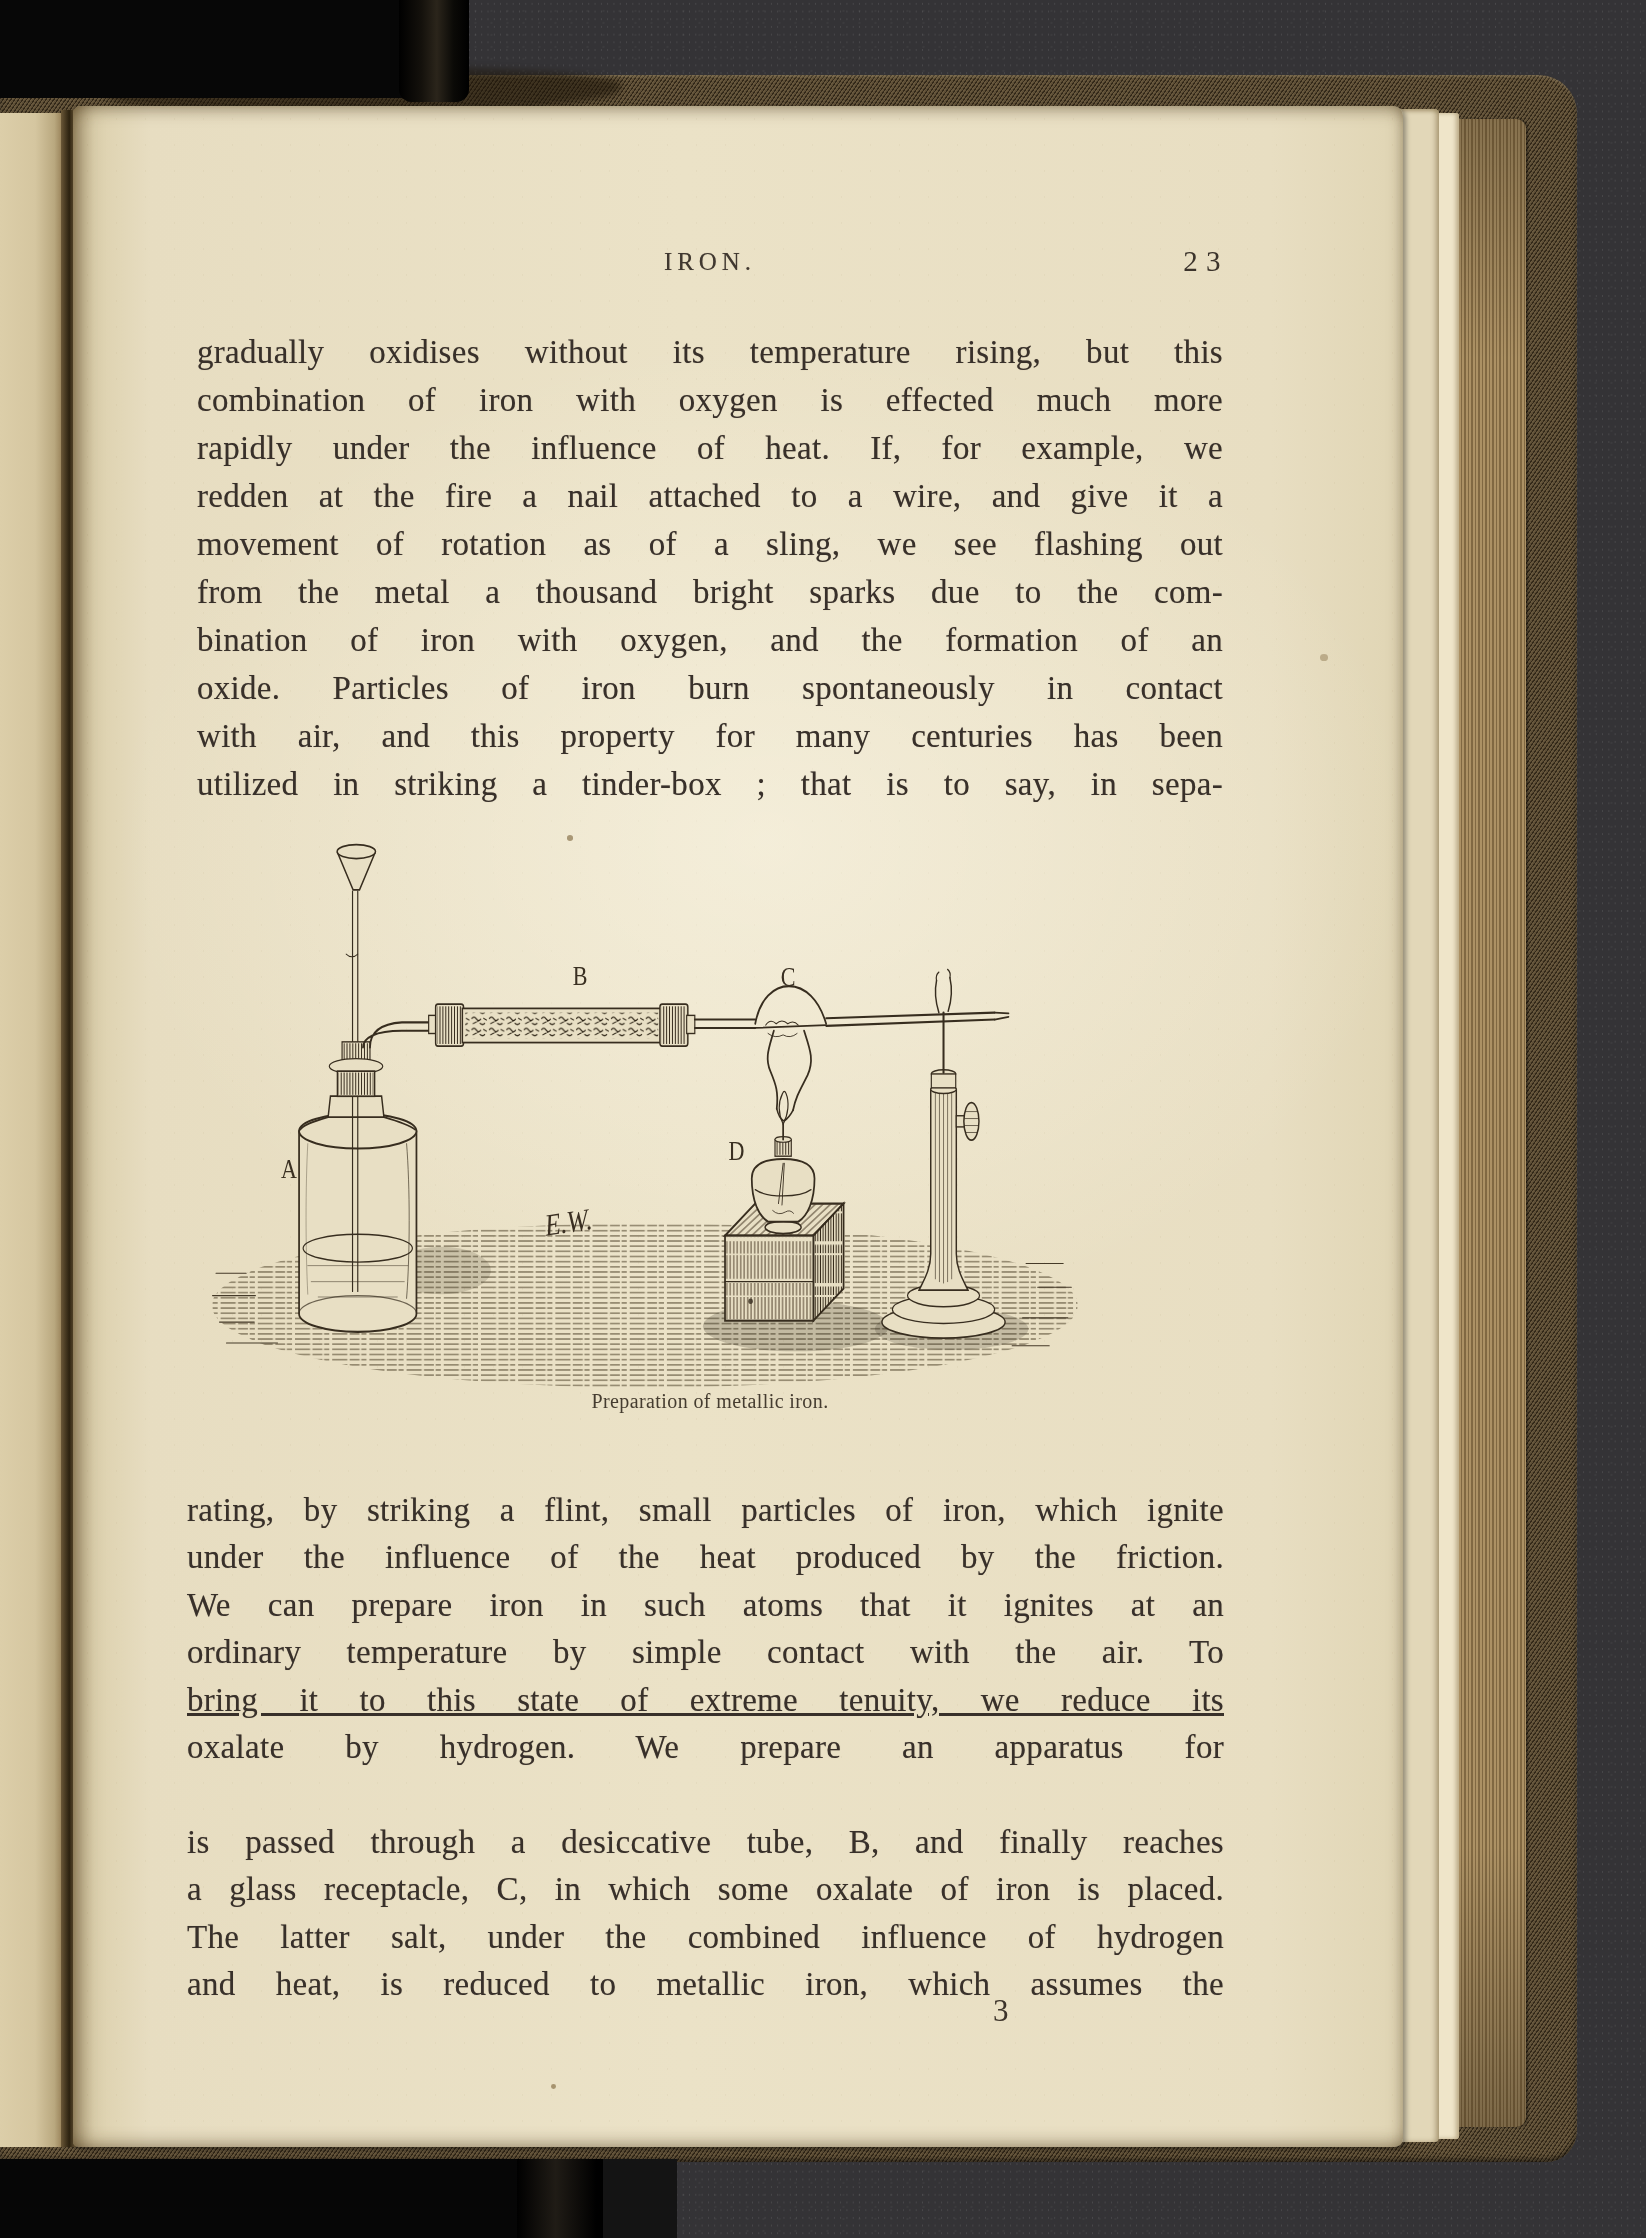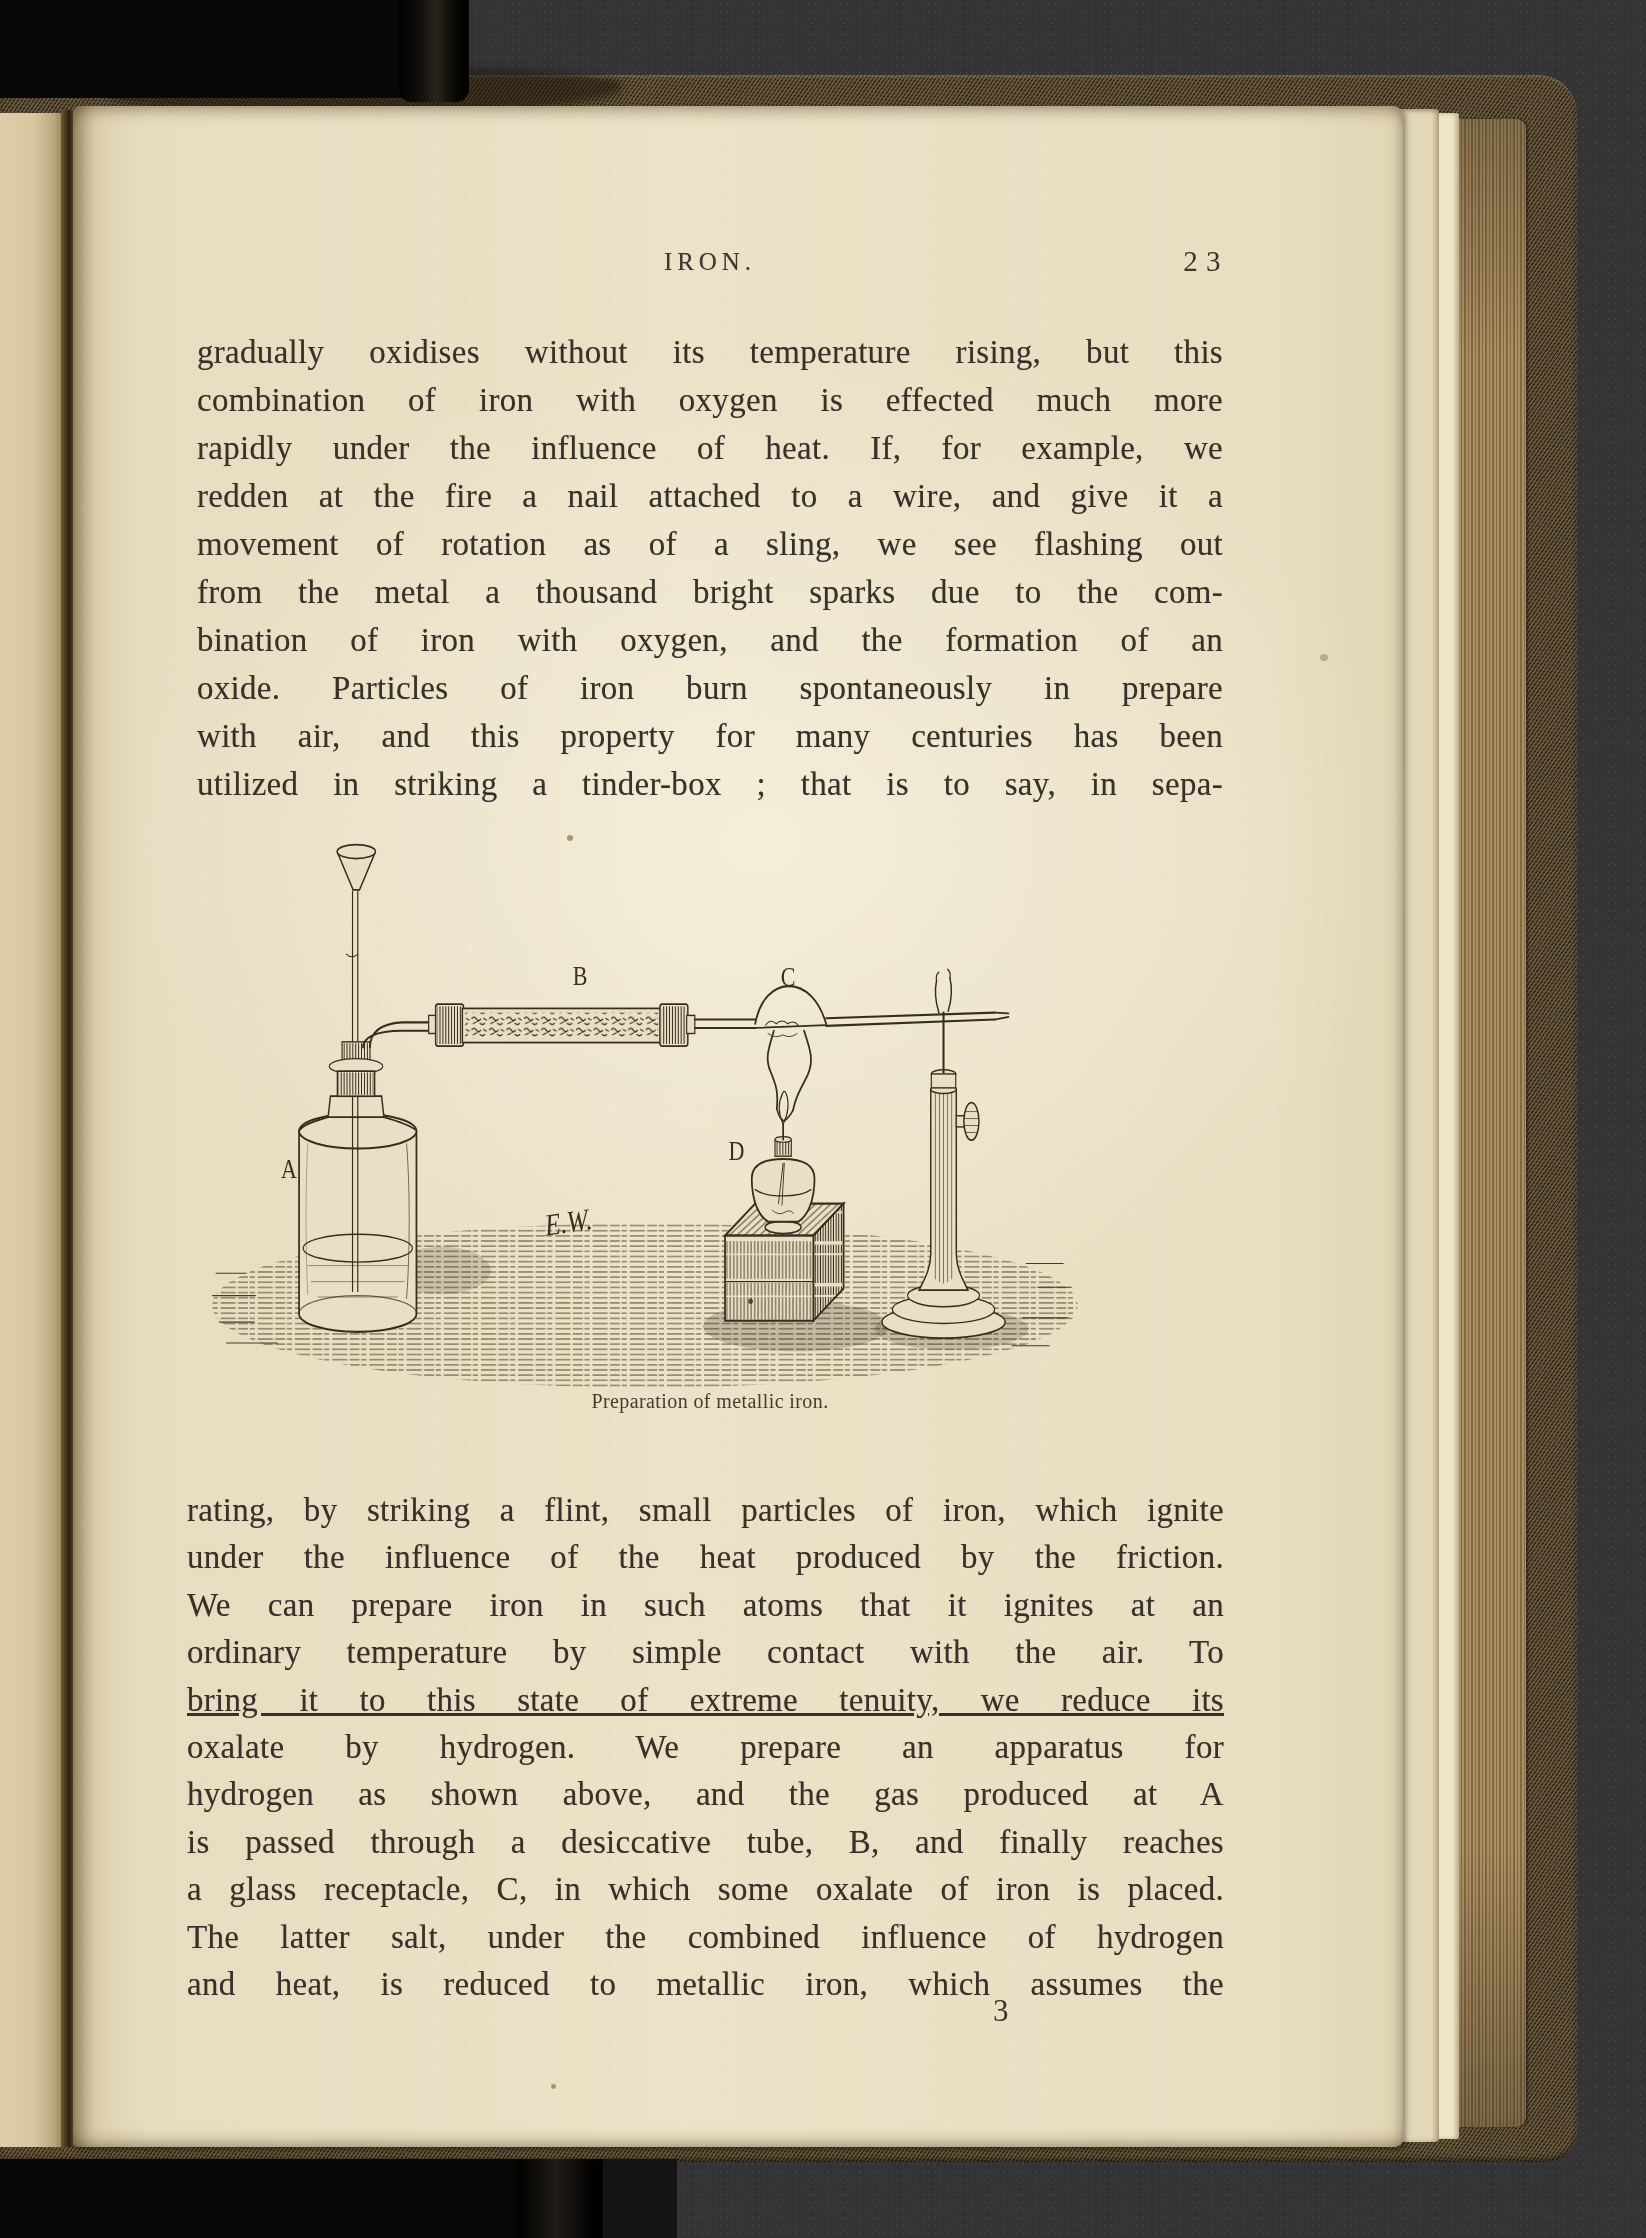--- a/index.html
+++ b/index.html
@@ -96,21 +96,21 @@
   <div class="abs" id="hdr-page">23</div>
 
   <div class="abs para">
       <div class="tline" style="top: 332px; left: 197px; width: 1026px;">gradually oxidises without its temperature rising, but this</div>
       <div class="tline" style="top: 380px; left: 197px; width: 1026px;">combination of iron with oxygen is effected much more</div>
       <div class="tline" style="top: 428px; left: 197px; width: 1026px;">rapidly under the influence of heat.  If, for example, we</div>
       <div class="tline" style="top: 476px; left: 197px; width: 1026px;">redden at the fire a nail attached to a wire, and give it a</div>
       <div class="tline" style="top: 524px; left: 197px; width: 1026px;">movement of rotation as of a sling, we see flashing out</div>
       <div class="tline" style="top: 572px; left: 197px; width: 1026px;">from the metal a thousand bright sparks due to the com-</div>
       <div class="tline" style="top: 620px; left: 197px; width: 1026px;">bination of iron with oxygen, and the formation of an</div>
-      <div class="tline" style="top: 668px; left: 197px; width: 1026px;">oxide.  Particles of iron burn spontaneously in prepare</div>
+      <div class="tline" style="top: 668px; left: 197px; width: 1026px;">oxide.  Particles of iron burn spontaneously in contact</div>
       <div class="tline" style="top: 764px; left: 197px; width: 1026px;">utilized in striking a tinder-box ; that is to say, in sepa-</div>
       <div class="tline" style="top: 716px; left: 197px; width: 1026px;">with air, and this property for many centuries has been</div>
     </div>
 
   <svg class="abs" style="left:209px;top:823px;" width="1046" height="566" viewBox="300 1180 1800 812" preserveAspectRatio="none">
     <defs>
       <pattern id="hl" width="64" height="7.4" patternUnits="userSpaceOnUse">
         <path d="M0,3.7 H64" stroke="#43371f" stroke-width="1.5" stroke-dasharray="26 4 17 3 9 5" fill="none"></path>
       </pattern>
       <pattern id="gr" width="30" height="16" patternUnits="userSpaceOnUse">
@@ -244,21 +244,20 @@
 
   <div class="abs" id="caption">Preparation of metallic iron.</div>
 
   <div class="abs para">
       <div class="tline" style="top: 1490px; left: 187px; width: 1037px;">rating, by striking a flint, small particles of iron, which ignite</div>
       <div class="tline" style="top: 1537px; left: 187px; width: 1037px;">under the influence of the heat produced by the friction.</div>
       <div class="tline" style="top: 1632px; left: 187px; width: 1037px;">ordinary temperature by simple contact with the air.  To</div>
       <div class="tline" style="top: 1585px; left: 187px; width: 1037px;">We can prepare iron in such atoms that it ignites at an</div>
       <div class="tline" style="top: 1680px; left: 187px; width: 1037px; text-decoration: underline;">bring it to this state of extreme tenuity, we reduce its</div>
       <div class="tline" style="top: 1727px; left: 187px; width: 1037px;">oxalate by hydrogen.  We prepare an apparatus for</div>
-      <div class="tline" style="top: 1774px; left: 187px; width: 1037px;">hydrogen as shown above, and the gas produced at A</div>
       <div class="tline" style="top: 1869px; left: 187px; width: 1037px;">a glass receptacle, C, in which some oxalate of iron is placed.</div>
       <div class="tline" style="top: 1822px; left: 187px; width: 1037px;">is passed through a desiccative tube, B, and finally reaches</div>
       <div class="tline" style="top: 1917px; left: 187px; width: 1037px;">The latter salt, under the combined influence of hydrogen</div>
       <div class="tline" style="top: 1964px; left: 187px; width: 1037px;">and heat, is reduced to metallic iron, which assumes the</div>
     </div>
 
   <div class="abs" id="sigmark">3</div>
 
 </div>
 

